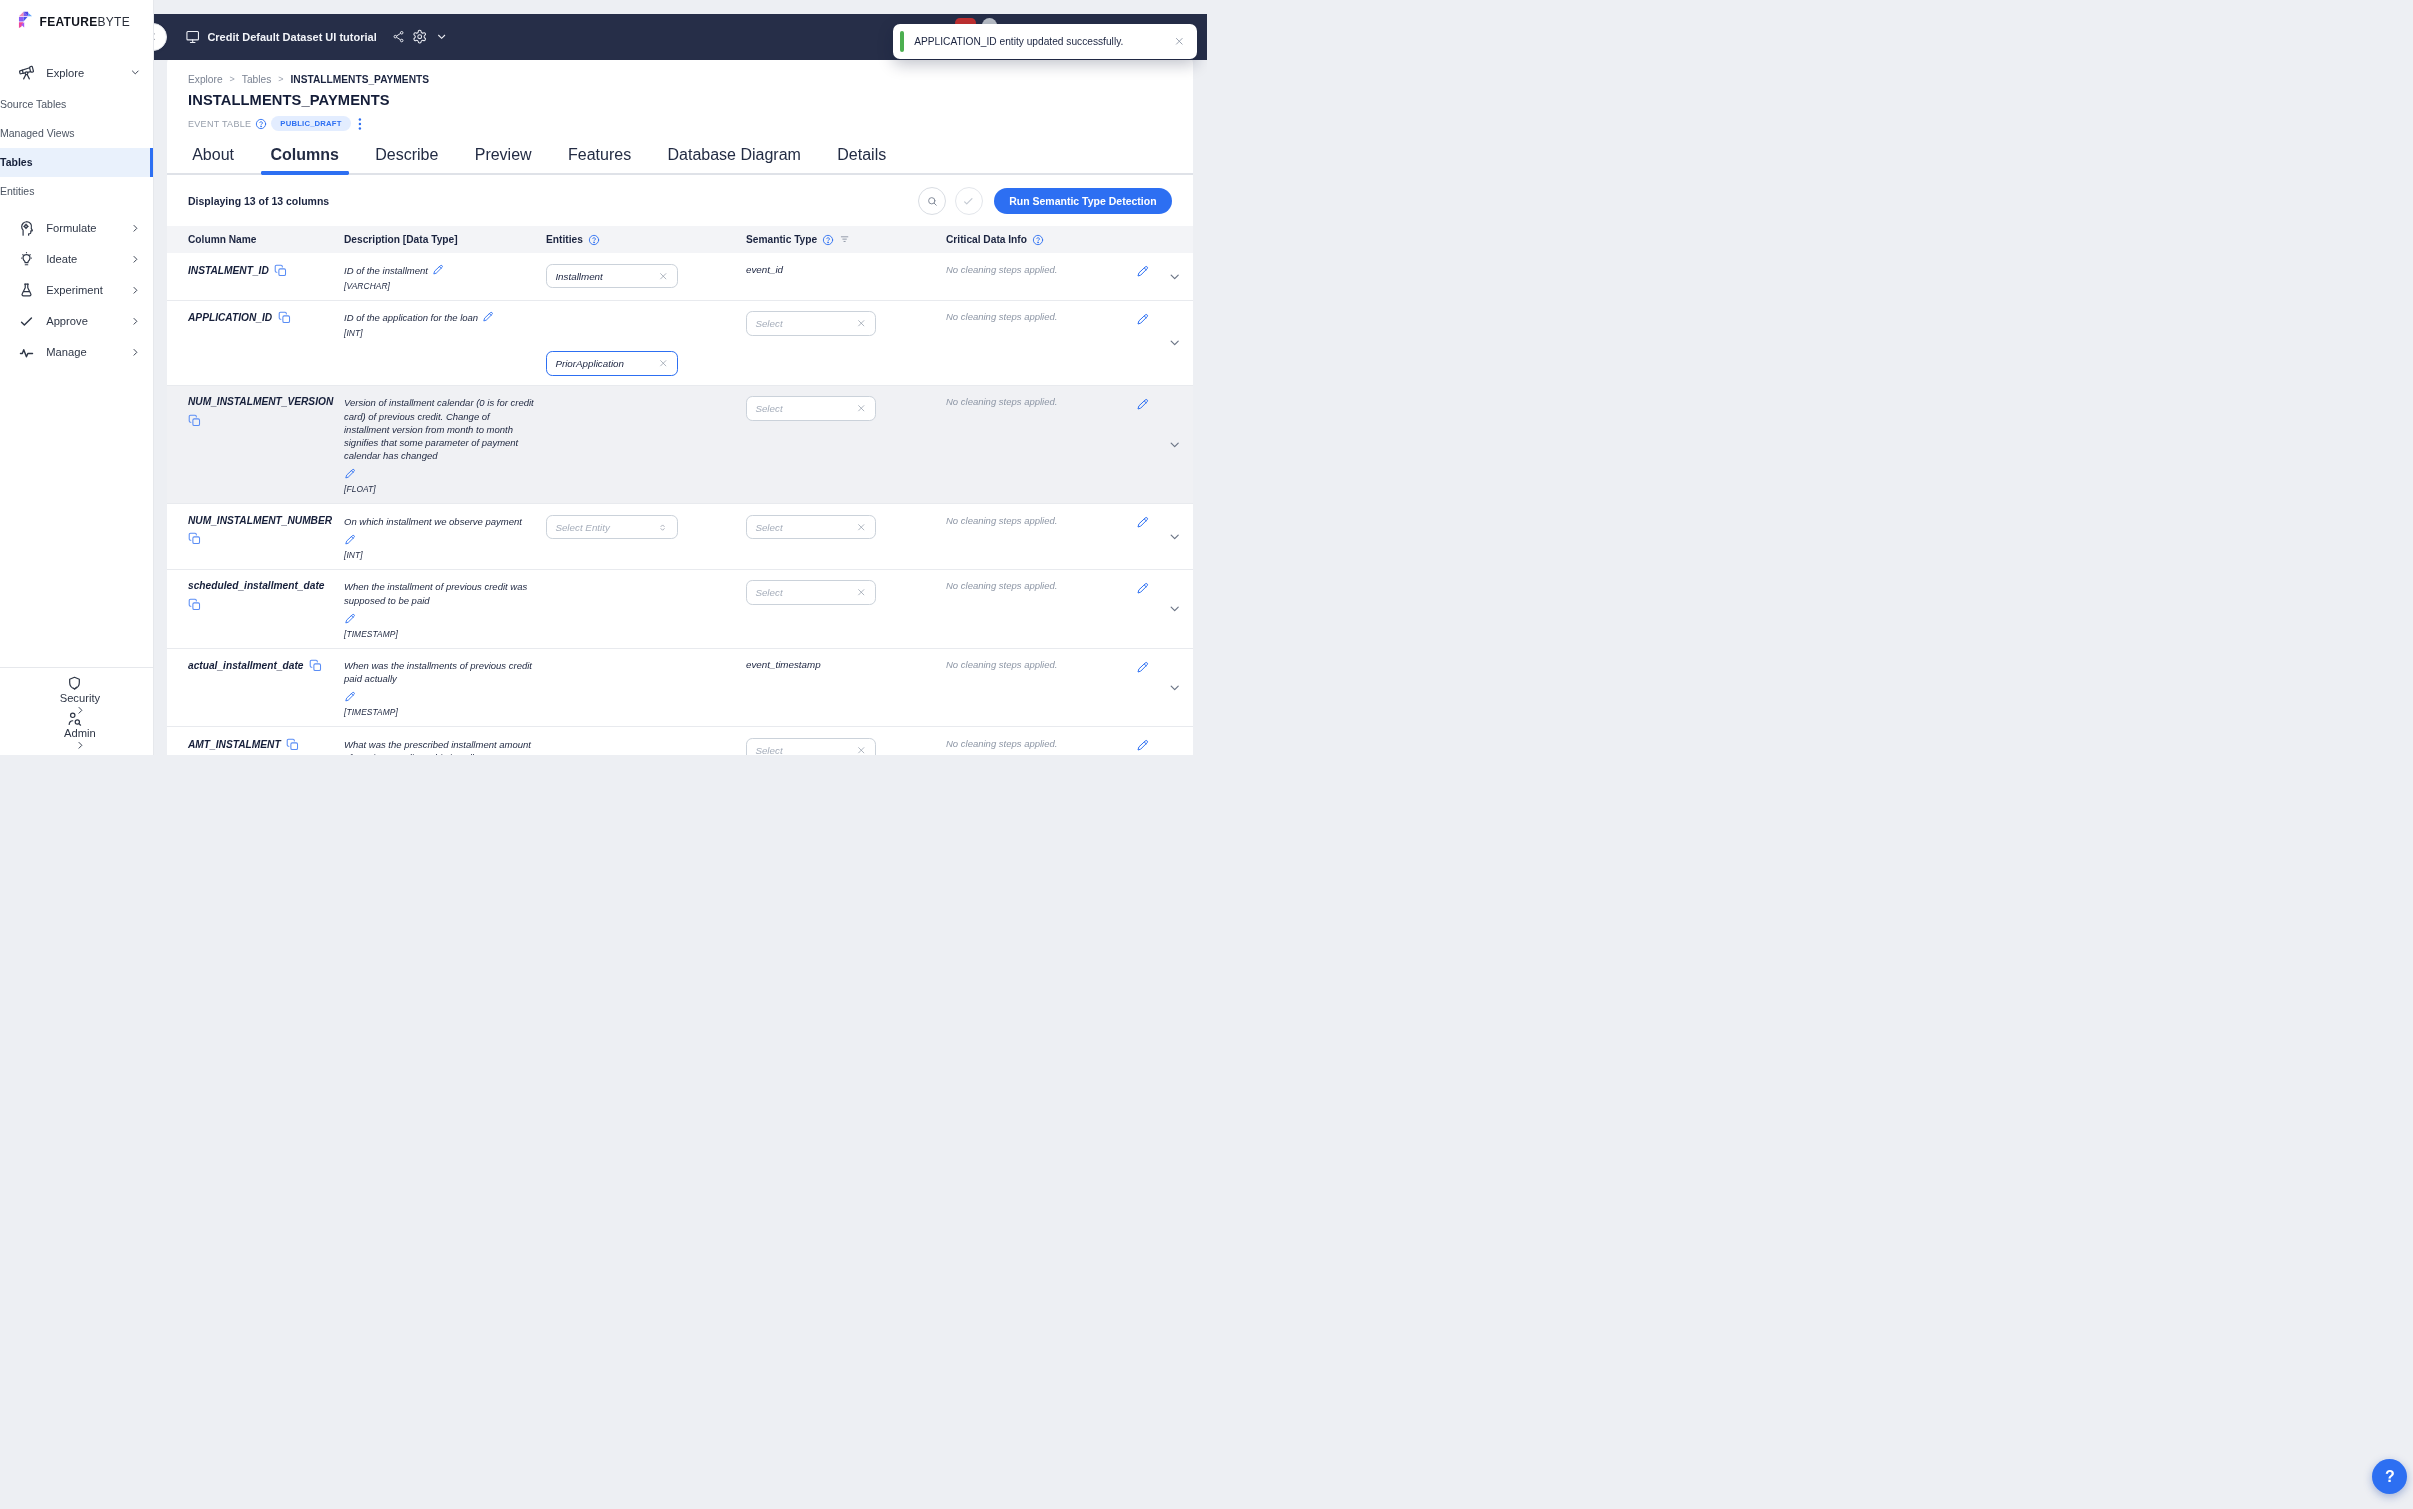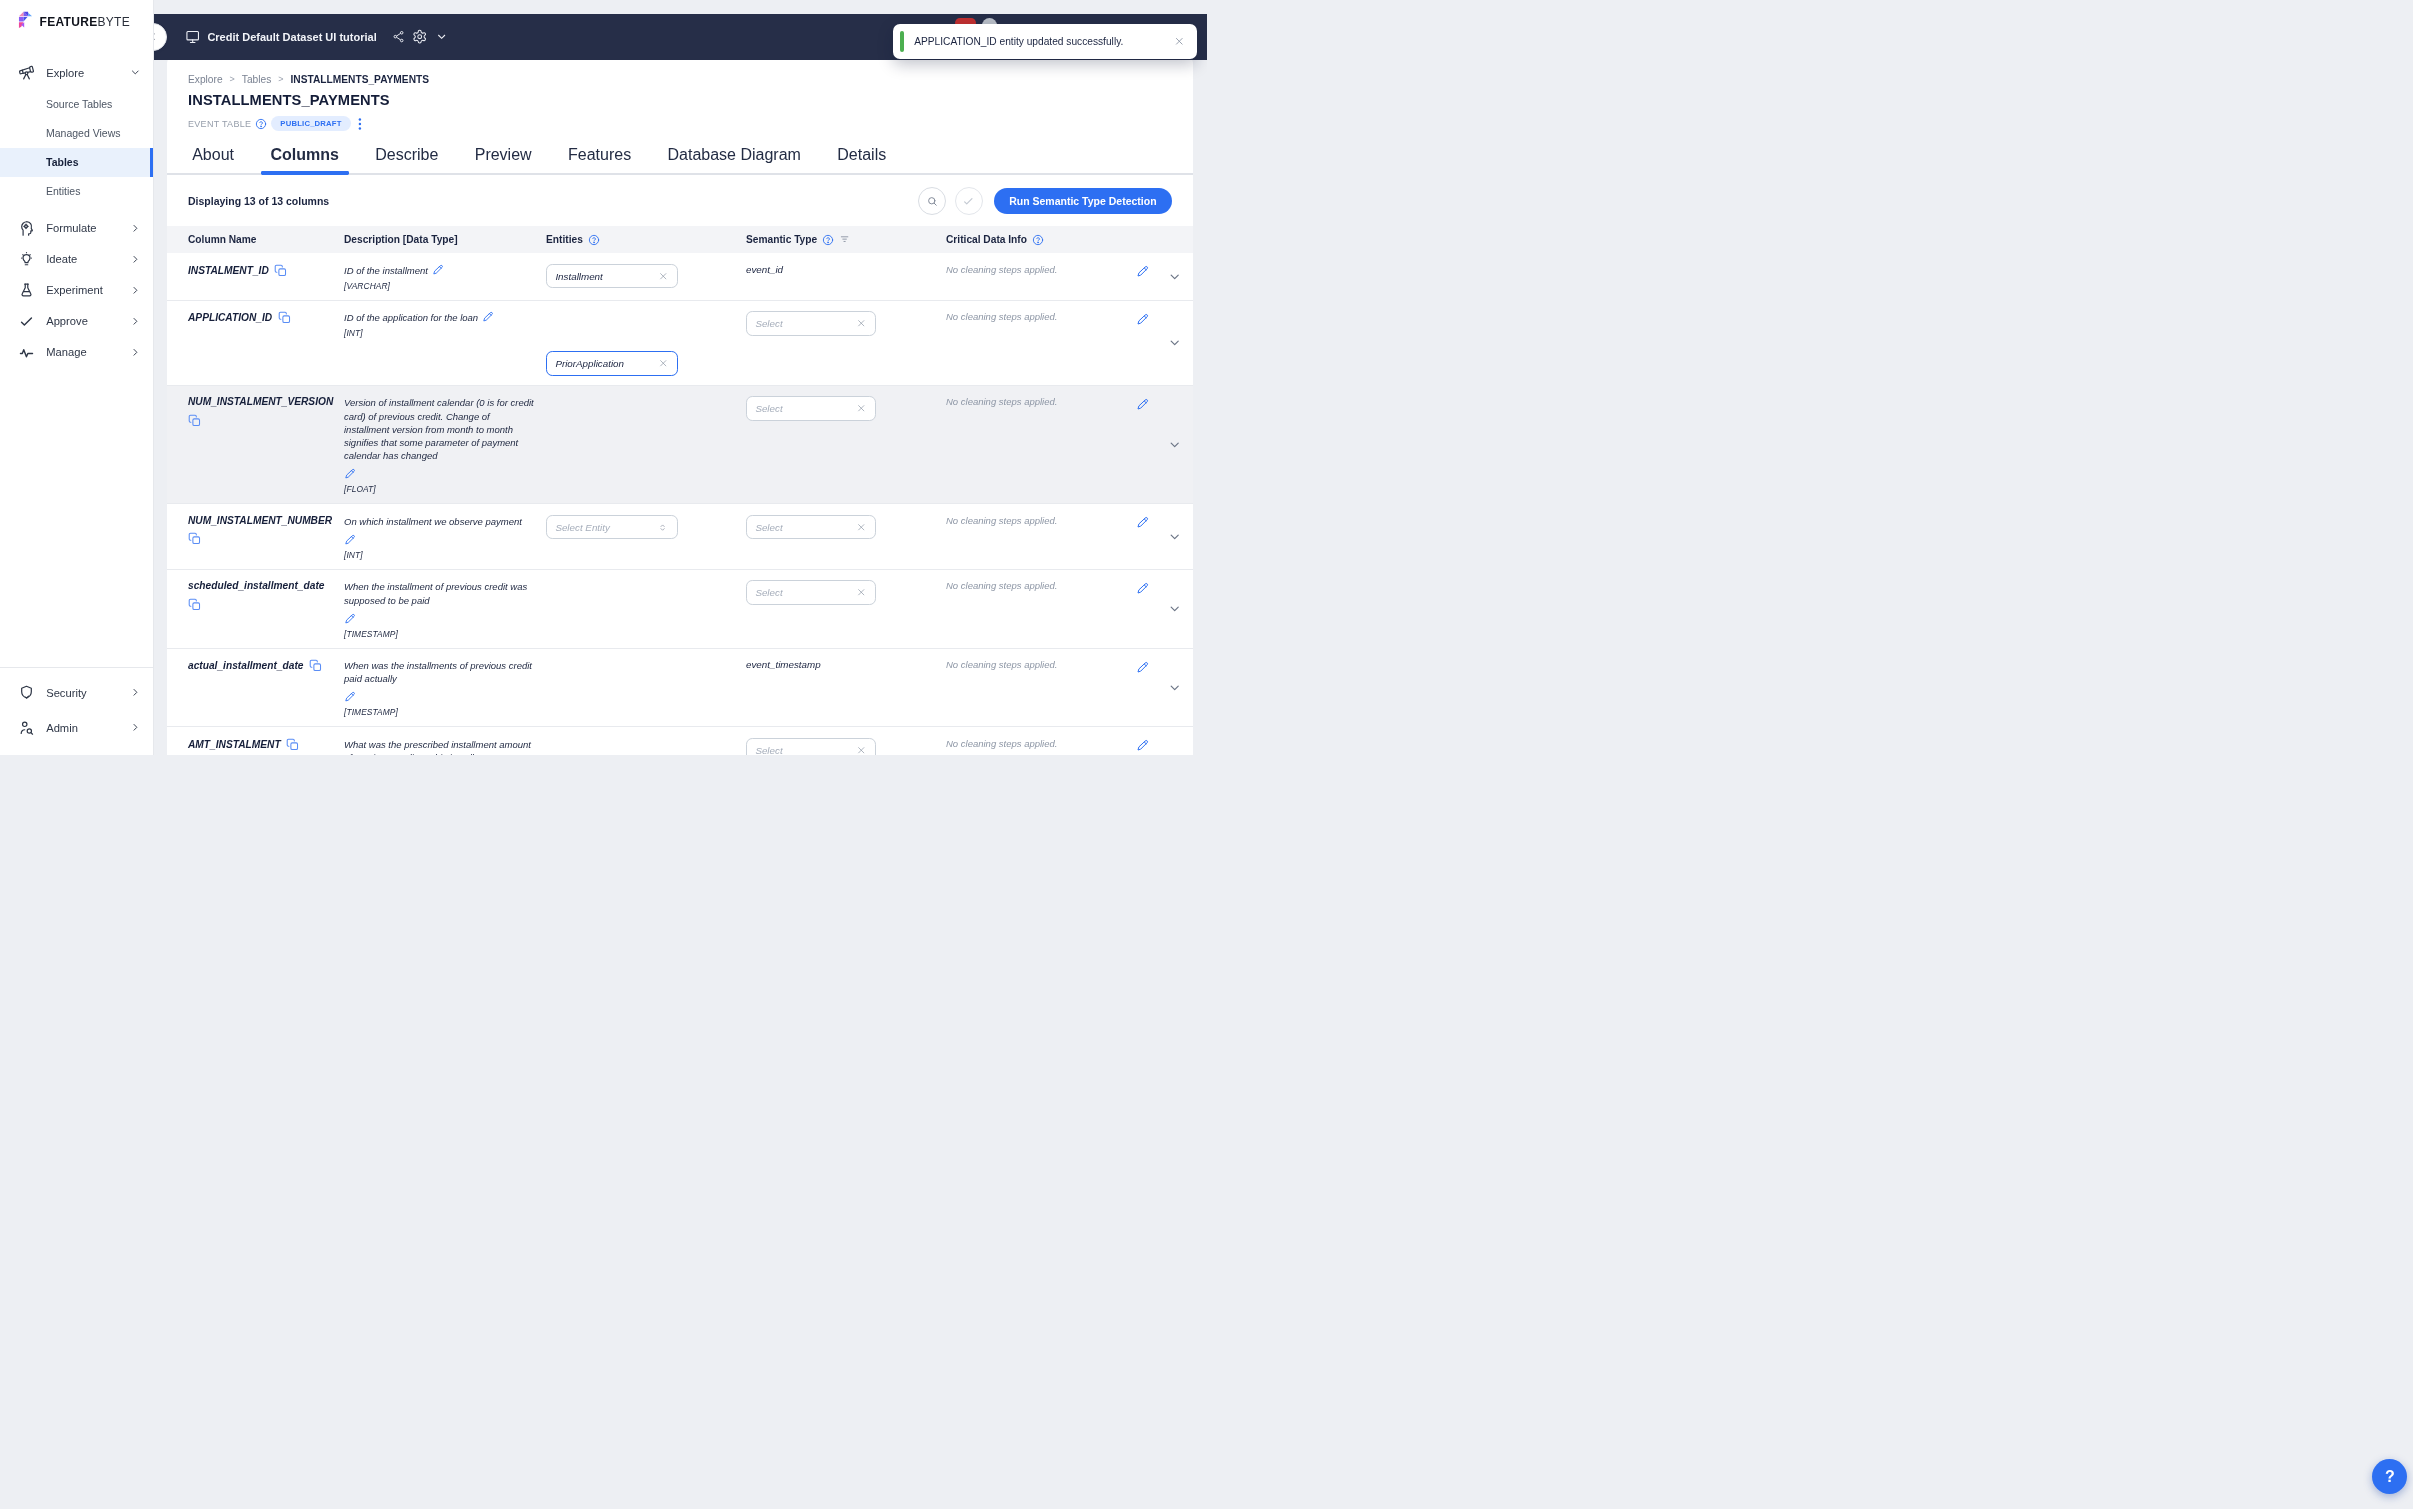--- a/index.html
+++ b/index.html
@@ -13,26 +13,26 @@
   .logo-text{font-size:12px;letter-spacing:0.3px;color:#10131c;}
   .logo-text b{font-weight:700;}
   .logo-text .lt{font-weight:400;color:#2a2f3a;}
   .nav{margin-top:18px;}
   .nav-item{display:flex;align-items:center;height:31px;padding:0 11.2px 0 18px;cursor:pointer;
     font-size:11.2px;color:#2e3646;position:relative;}
   .nav-item .nav-ic{width:17px;height:17px;margin-right:11.2px;display:inline-flex;}
   .nav-item .nav-lb{flex:1;}
   .nav-item .nav-chev{width:12.6px;height:12.6px;display:inline-flex;color:#3c4454;}
   .nav-sub{margin:1.4px 0 7px 0;}
-  .nav-subitem{display:flex;align-items:center;height:29px;padding-left:46px;font-size:10.5px;
+  .nav-subitem{display:flex;align-items:center;height:29px;font-size:10.5px;
     color:#4c5563;cursor:pointer;position:relative;}
   .nav-subitem.active{background:#e9f1fc;color:#16203a;font-weight:600;}
   .nav-subitem.active::after{content:"";position:absolute;right:0;top:0;bottom:0;width:3.5px;background:#2d6ff2;}
   .nav-footer{position:absolute;left:0;right:0;bottom:9.8px;border-top:0.7px solid #e6e8ec;padding-top:7px;}
-  .nav-footer .nav-item{height:35px;}
+  .nav-footer .nav-item{height:35px;flex-direction:column;}
 
   
   .topbar{position:absolute;left:153px;right:0;top:14px;height:46px;background:#262e48;z-index:4;}
   .tb-inner{display:flex;align-items:center;height:46px;padding-left:32px;}
   .collapse-btn{position:absolute;left:-14px;top:9px;width:28px;height:28px;border-radius:50%;
     background:#fff;border:0.7px solid #e3e5ea;box-shadow:0 0.7px 2.8px rgba(20,30,60,.18);
     display:flex;align-items:center;justify-content:center;cursor:pointer;z-index:6;}
   .tb-ic{display:inline-flex;width:15.4px;height:15.4px;margin-right:7px;color:#eef0f6;}
   .tb-title{color:#f2f4f9;font-size:11px;font-weight:600;margin-right:15.4px;cursor:pointer;}
   .tb-ic.small{width:13.3px;height:13.3px;}

